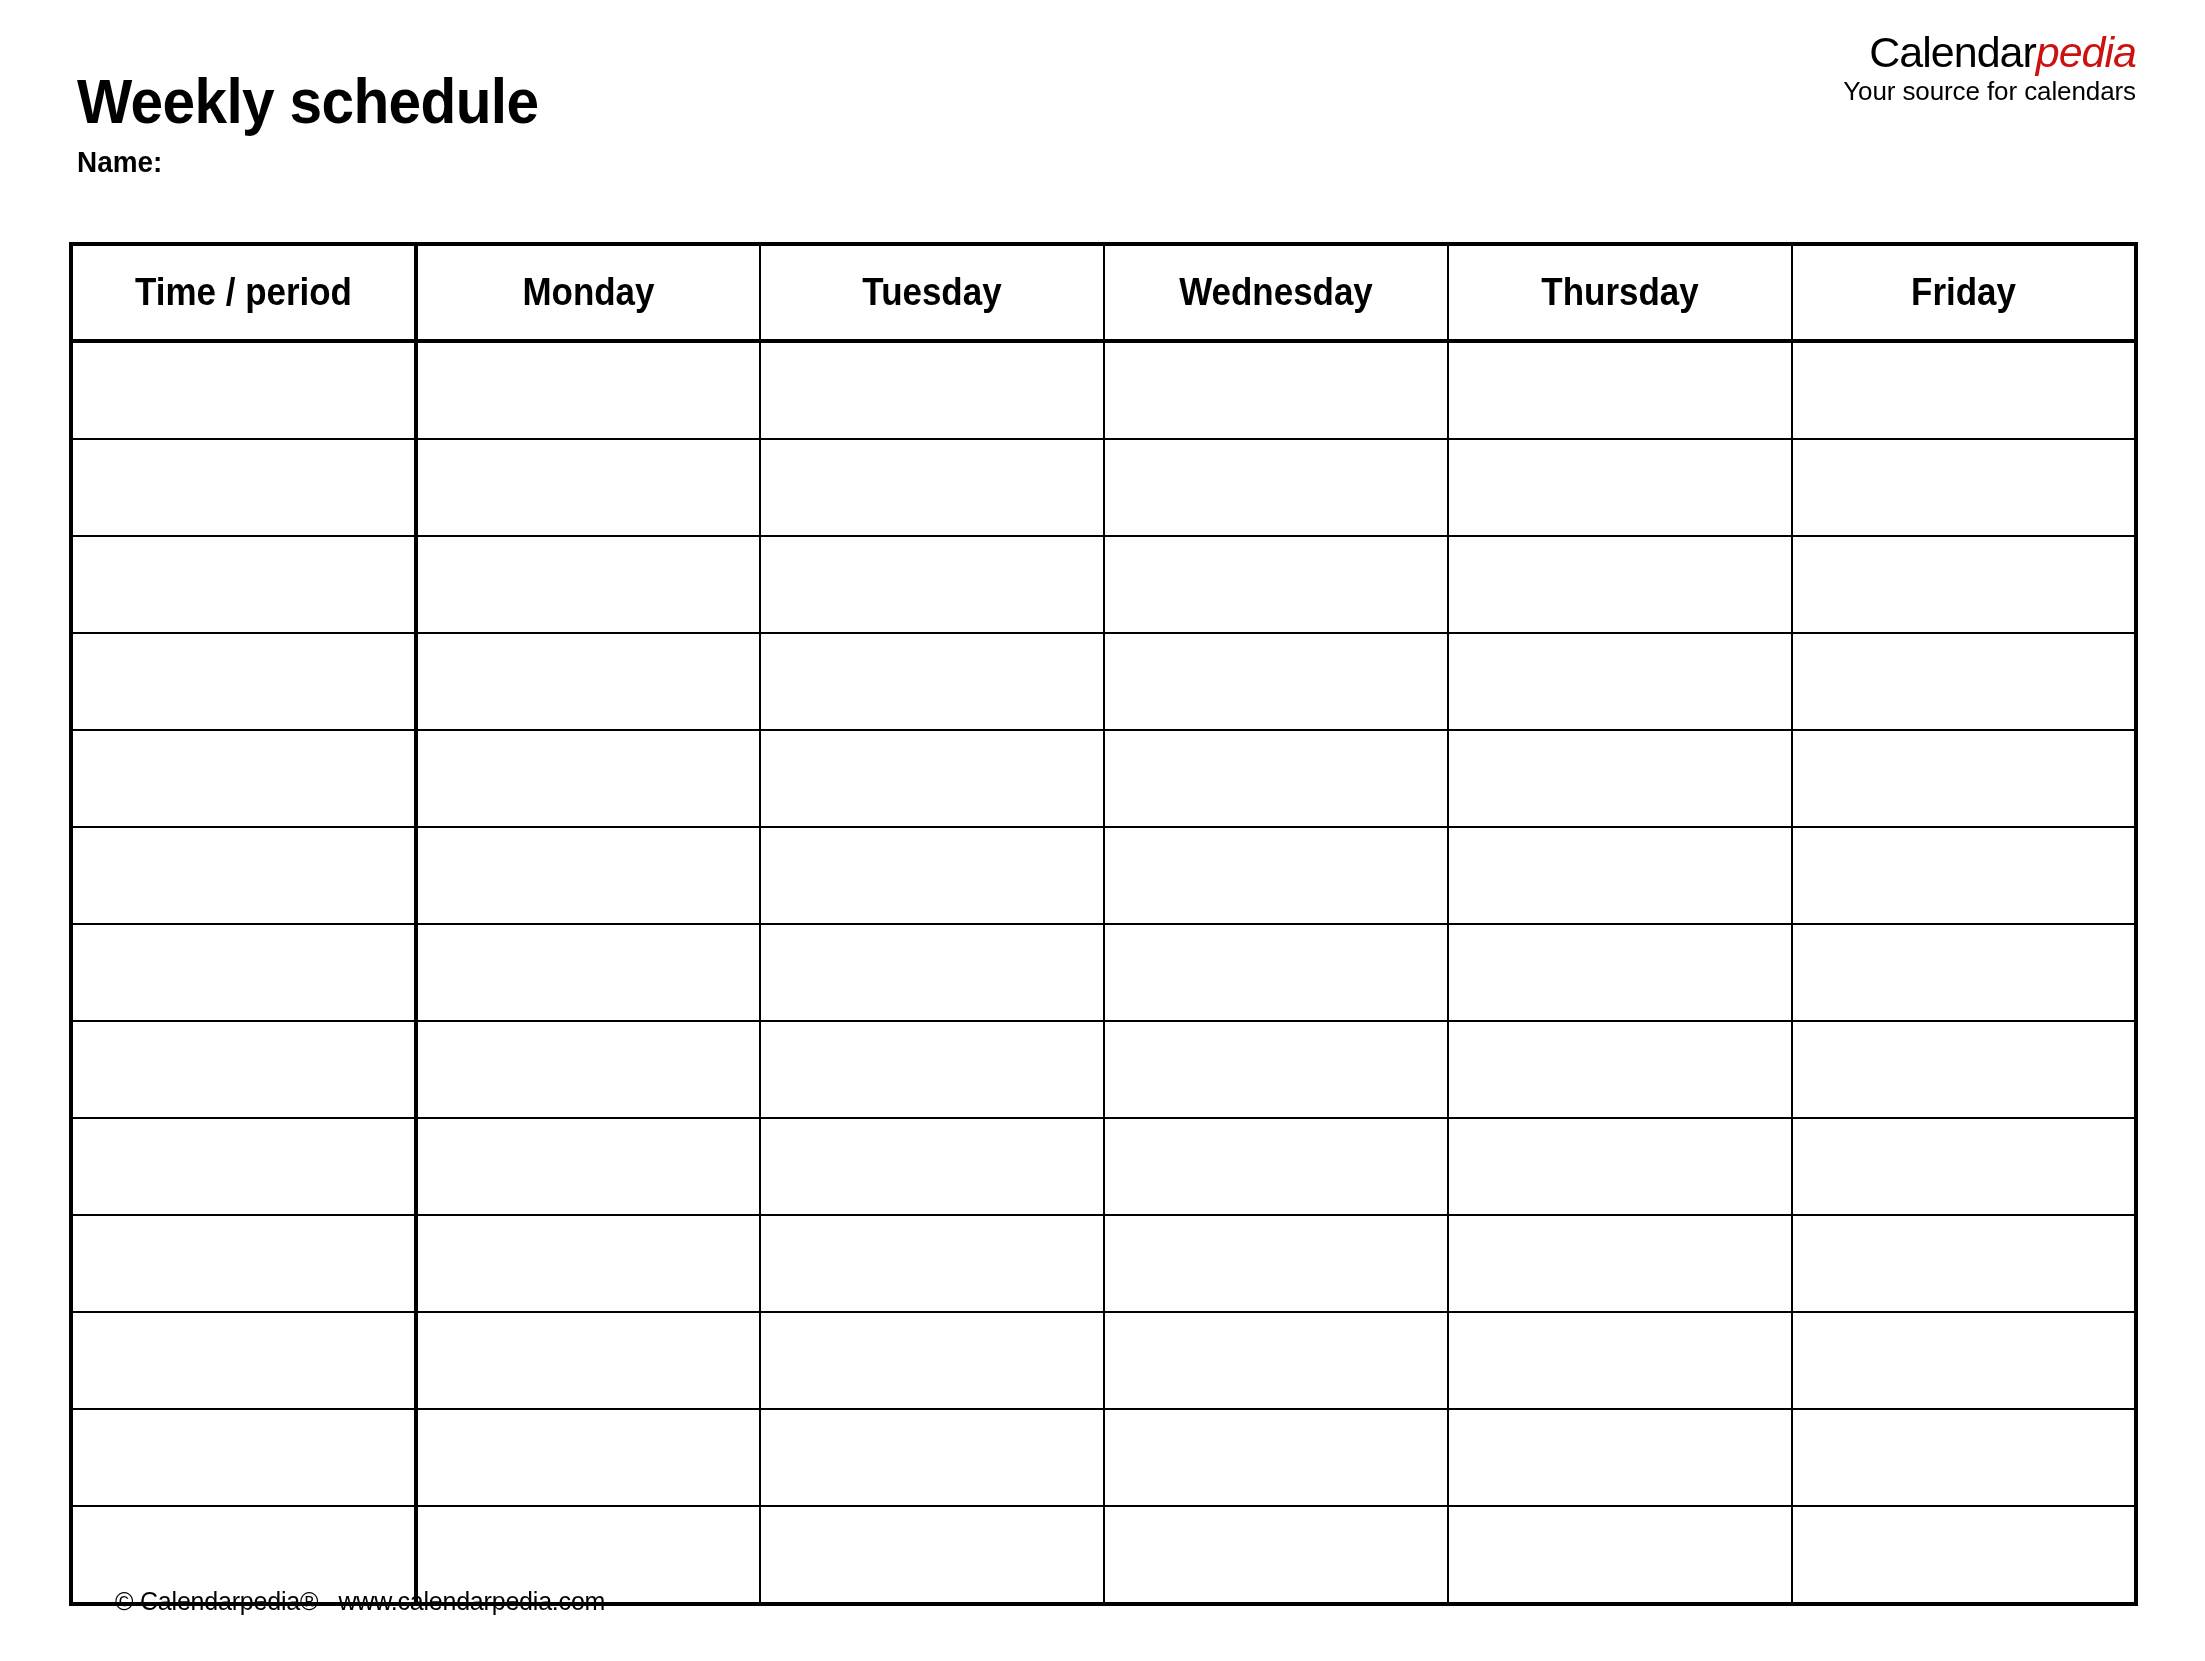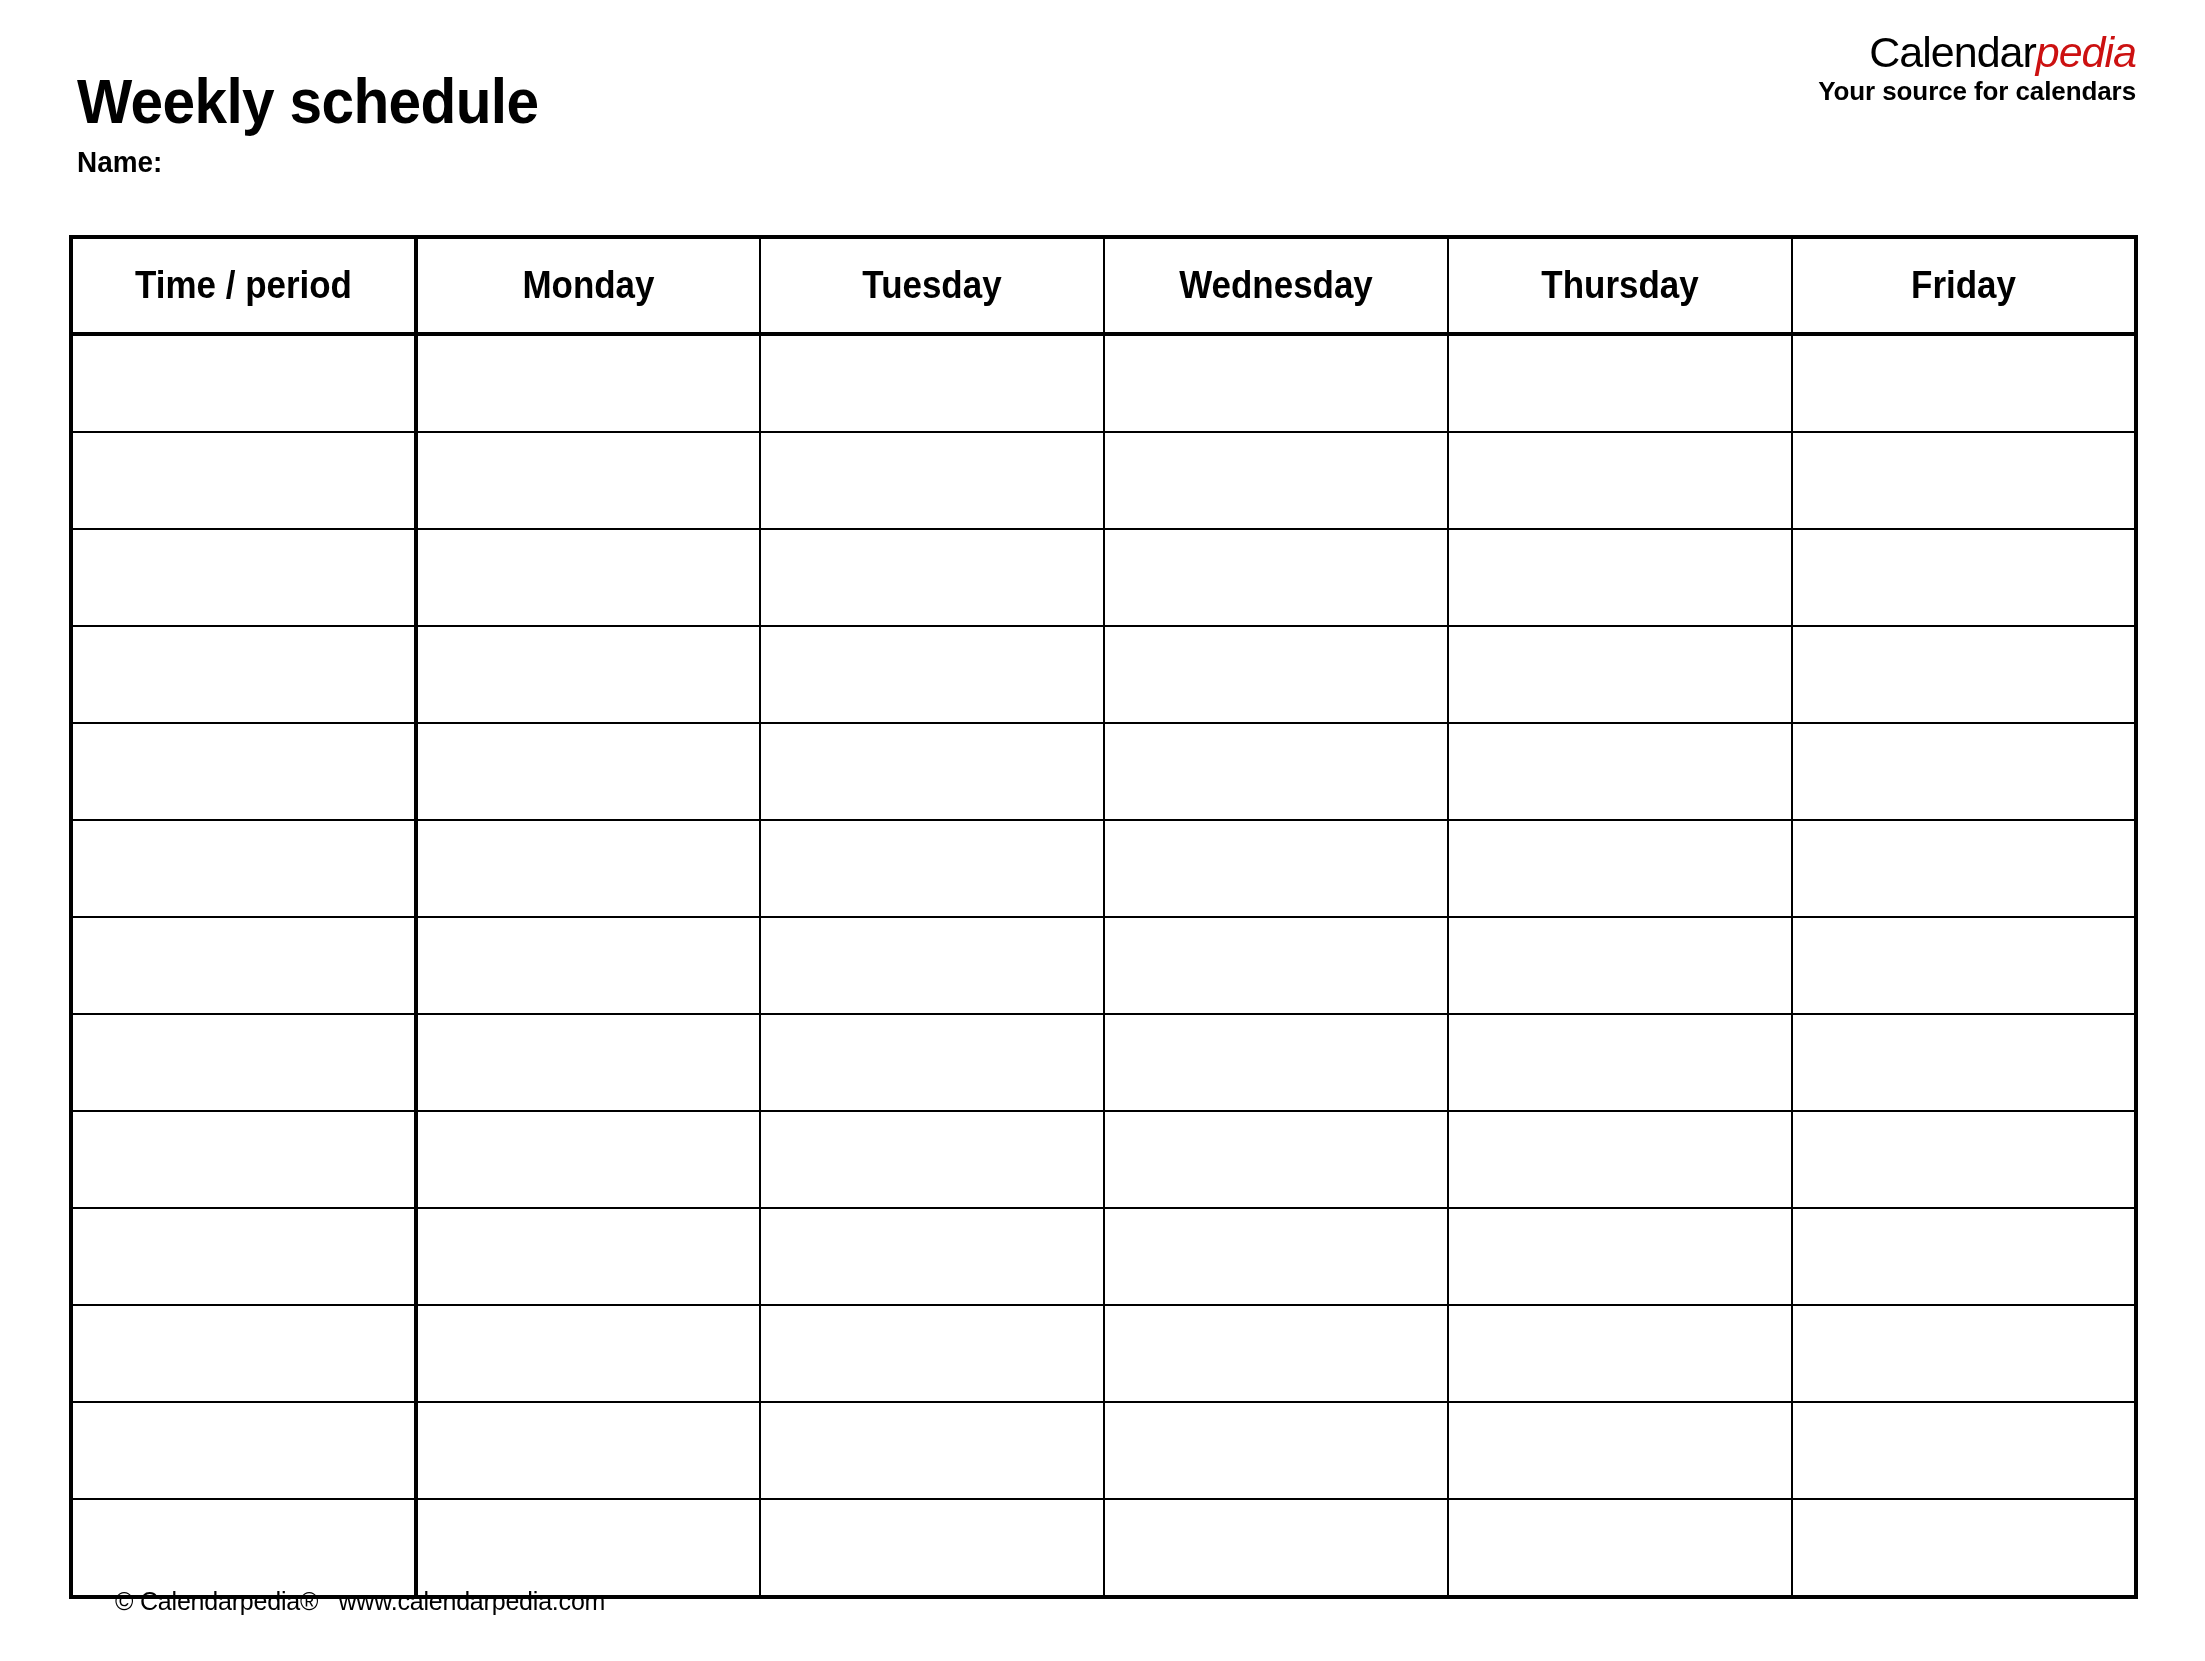--- a/index.html
+++ b/index.html
@@ -57,31 +57,31 @@
     letter-spacing: -1px;
   }
   #brand-wordmark .brand-black { color: #000000; }
   #brand-wordmark .brand-red {
     color: #CC1111;
     font-style: italic;
   }
   #brand-tagline {
     font-size: 26px;
     line-height: 30px;
-    font-weight: bold;
+    font-weight: normal;
     color: #000000;
     margin-top: 1.4px;
     letter-spacing: -0.1px;
   }
 
   
   #schedule-table {
     position: absolute;
     left: 69px;
-    top: 235px;
+    top: 242px;
     width: 2064px;
     border-collapse: collapse;
     table-layout: fixed;
     border: 4.1px solid #000000;
   }
   #schedule-table col.col-time   { width: 345px; }
   #schedule-table col.col-day    { width: 344px; }
 
   #schedule-table th {
     height: 93px;

